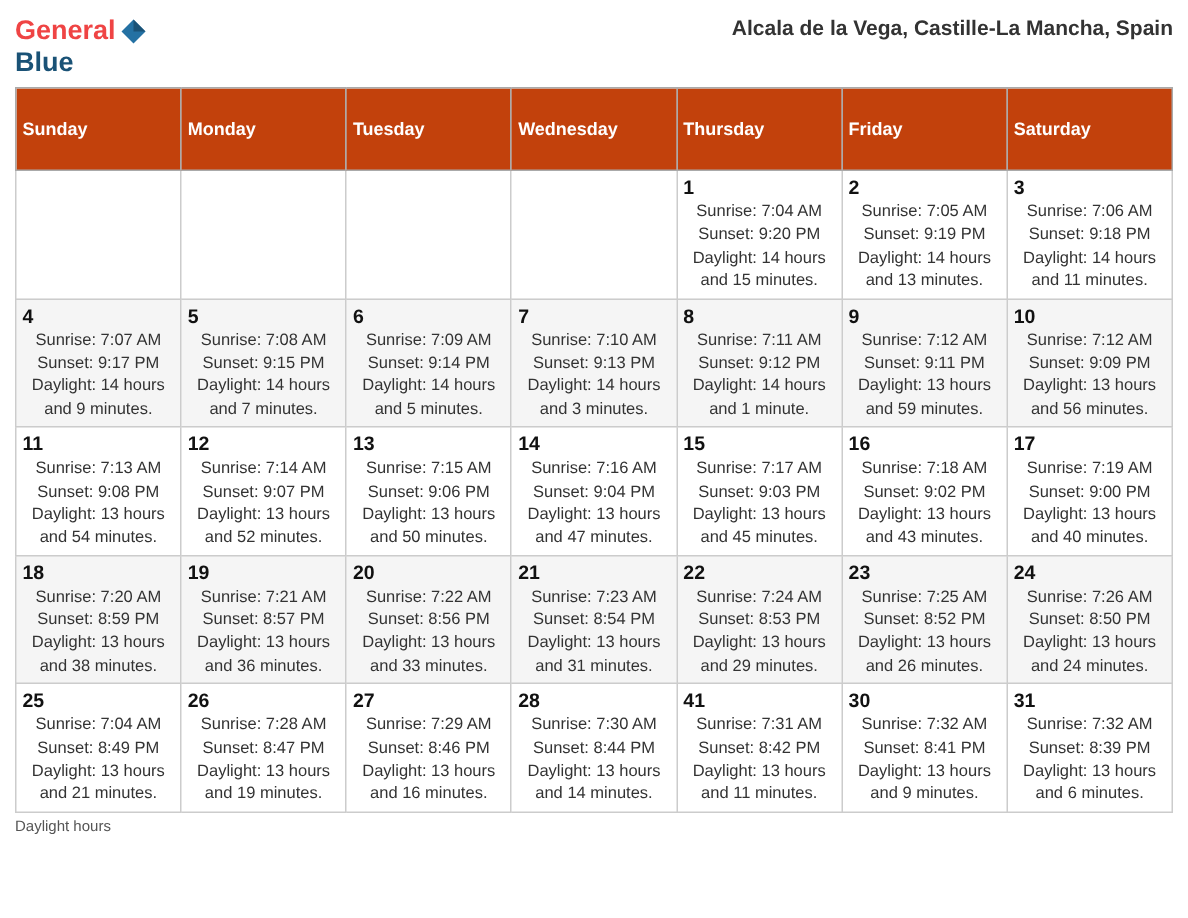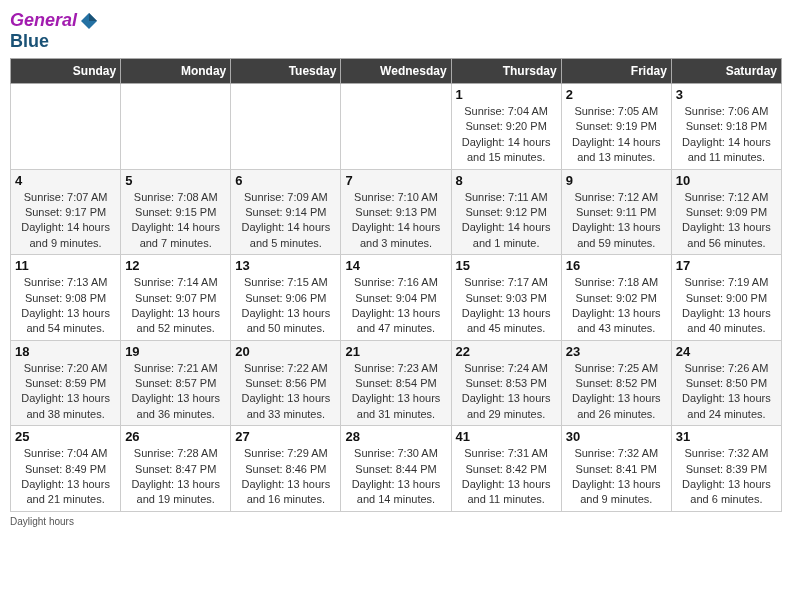--- a/index.html
+++ b/index.html
@@ -22,22 +22,21 @@
       align-items: flex-start;
     }
     .logo-text {
       display: flex;
       align-items: center;
       gap: 0;
     }
     .logo-general {
       font-size: 18px;
       font-weight: bold;
-      color: #a21caf;
-      font-style: italic;
+      color: #ef4444;
     }
     .logo-blue {
       font-size: 18px;
       font-weight: bold;
       color: #1a5276;
     }
     .logo-icon {
       width: 20px;
       height: 20px;
       margin-left: 2px;
@@ -55,26 +54,26 @@
       font-size: 14px;
       color: #333;
       font-weight: bold;
     }
     .calendar-table {
       width: 100%;
       border-collapse: collapse;
       table-layout: fixed;
     }
     .calendar-table th {
-      background-color: #404040;
+      background-color: #c2410c;
       color: #fff;
       font-size: 12px;
       font-weight: bold;
-      padding: 5px 4px;
-      text-align: right;
+      padding: 20px 4px;
+      text-align: left;
       border: 1px solid #aaa;
     }
     .calendar-table td {
       border: 1px solid #ccc;
       vertical-align: top;
       padding: 3px 4px;
       font-size: 10px;
       color: #333;
       height: 82px;
       background: #fff;
@@ -113,20 +112,21 @@
     <div class="logo-text">
       <span class="logo-general">General</span>
       <svg class="logo-icon" viewBox="0 0 20 20">
         <path d="M10 2 L18 10 L10 18 L2 10 Z" fill="#2471a3"></path>
         <path d="M10 2 L18 10 L10 10 Z" fill="#1a5276"></path>
       </svg>
     </div>
     <span class="logo-blue">Blue</span>
   </div>
   <div class="title-block">
+    <div class="subtitle">Alcala de la Vega, Castille-La Mancha, Spain</div>
   </div>
 </div>
 
 <table class="calendar-table">
   <thead>
     <tr>
     <th>Sunday</th>
         <th>Monday</th>
         <th>Tuesday</th>
         <th>Wednesday</th>

